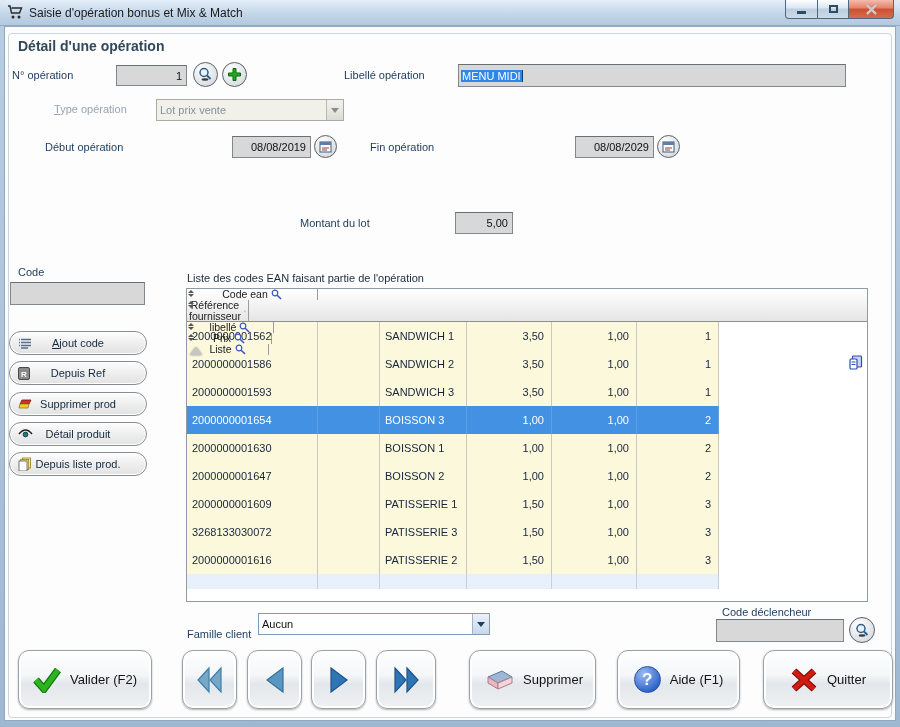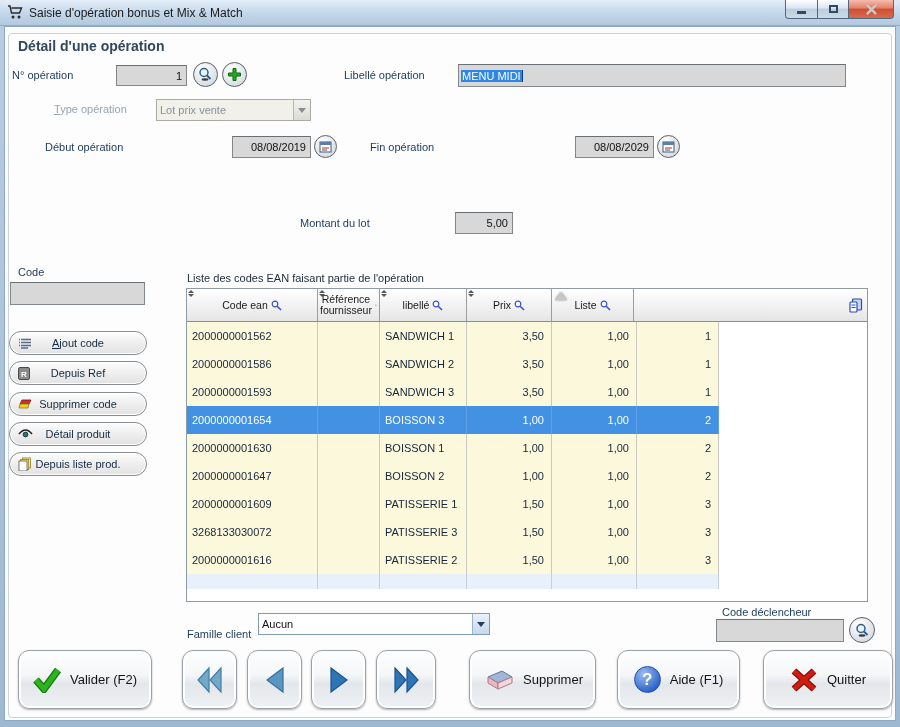--- a/index.html
+++ b/index.html
@@ -44,21 +44,21 @@
   .combo.dis .tri-down { border-top-color:#8C8C8C; }
   
   .pill { position:absolute; left:9px; width:138px; height:24px; border-radius:12px; border:1px solid #878D93;
           background:linear-gradient(#FDFDFD,#EDEDED 55%,#E2E2E2); box-shadow:inset 0 0 0 1px #FFFFFF;
           display:flex; align-items:center; font-size:11px; color:#13293F; cursor:pointer; }
   .pill .ic { position:absolute; left:8px; display:flex; }
   .pill .cap { flex:1; text-align:center; display:block; }
   
   .tbl-caption { position:absolute; left:187px; top:272px; font-size:11px; color:#1A2A3A; }
   .tbl { position:absolute; left:186px; top:288px; width:682px; height:314px; border:1px solid #8E9AA4; background:#FFFFFF; }
-  .thead { display:flex; height:33px; background:linear-gradient(#FFFFFF,#F0F0F0 60%,#E5E5E5); border-bottom:1px solid #8E8E8E; }
+  .thead { display:flex; height:33px; background:linear-gradient(#FFFFFF,#F0F0F0 60%,#E5E5E5); border-bottom:1px solid #8E8E8E;flex-direction:column; }
   .th { position:relative; border-right:1px solid #9C9C9C; display:flex; align-items:center; justify-content:center;
         font-size:10.5px; line-height:11px; color:#1A1A1A; text-align:center; gap:3px; cursor:pointer; padding:0 2px; }
   .th:last-child { border-right:none; justify-content:flex-end; padding-right:4px; }
   .c0{width:131px;} .c1{width:62px;} .c2{width:87px;} .c3{width:85px;} .c4{width:85px;} .c5{width:82px;} .c6{flex:1;}
   .sortpair { position:absolute; left:1px; top:1px; display:flex; flex-direction:column; gap:1px; }
   .sortpair i { display:block; width:0; height:0; border-left:3px solid transparent; border-right:3px solid transparent; }
   .sortpair .up { border-bottom:3px solid #555; }
   .sortpair .dn { border-top:3px solid #555; }
   .bigsort { position:absolute; left:3px; top:3px; width:0; height:0; border-left:6px solid transparent; border-right:6px solid transparent;
              border-bottom:8px solid #C6C6C6; filter:drop-shadow(0 0 1px #7F7F7F); }
@@ -125,21 +125,21 @@
     <svg width="15" height="15" viewBox="0 0 15 15">
       <path d="M6 1.5 h3 v4.5 h4.5 v3 h-4.5 v4.5 h-3 v-4.5 h-4.5 v-3 h4.5 z" fill="#23A824" stroke="#0A6A0A" stroke-width="1"></path>
     </svg>
   </div>
   <div class="lbl" style="left:344px; top:69px;">Libellé opération</div>
   <div class="input" style="left:458px; top:64px; width:388px; height:23px; padding-left:2px;">
     <span class="selhl">MENU MIDI</span>
   </div>
 
   <div class="lbl dis mnemonic" style="left:54px; top:103px;">Type opération</div>
-  <div class="combo dis" style="left:156px; top:99px; width:155px; height:22px;">
+  <div class="combo dis" style="left:156px; top:99px; width:188px; height:22px;">
     <span class="txt">Lot prix vente</span>
     <span class="arrowbox">
         <span class="tri-down"></span>
       </span>
   </div>
 
   <div class="lbl" style="left:45px; top:141px;">Début opération</div>
   <div class="input right" style="left:232px; top:136px; width:79px; height:22px;">08/08/2019</div>
   <div class="circle-btn" style="left:314px; top:135px; width:23px; height:23px;">
     <svg width="13" height="13" viewBox="0 0 13 13">
@@ -183,21 +183,21 @@
     </span>
     <span class="cap">Depuis Ref</span>
   </div>
   <div class="pill" style="top:392px;">
     <span class="ic">
       <svg width="15" height="11" viewBox="0 0 15 11">
           <polygon points="4,1 13,1 11,5 2,5" fill="#D03030" stroke="#701818" stroke-width="0.8"></polygon>
           <polygon points="2,5 11,5 10,9 1,9" fill="#F0D020" stroke="#8A7A10" stroke-width="0.8"></polygon>
         </svg>
     </span>
-    <span class="cap">Supprimer code</span>
+    <span class="cap">Supprimer prod</span>
   </div>
   <div class="pill" style="top:422px;">
     <span class="ic">
       <svg width="15" height="10" viewBox="0 0 15 10">
           <path d="M1 5 Q7.5 -3 14 5" fill="none" stroke="#222" stroke-width="1.6"></path>
           <circle cx="7.5" cy="5.5" r="2.4" fill="#0E7E7E" stroke="#222" stroke-width="0.8"></circle>
         </svg>
     </span>
     <span class="cap">Détail produit</span>
   </div>

